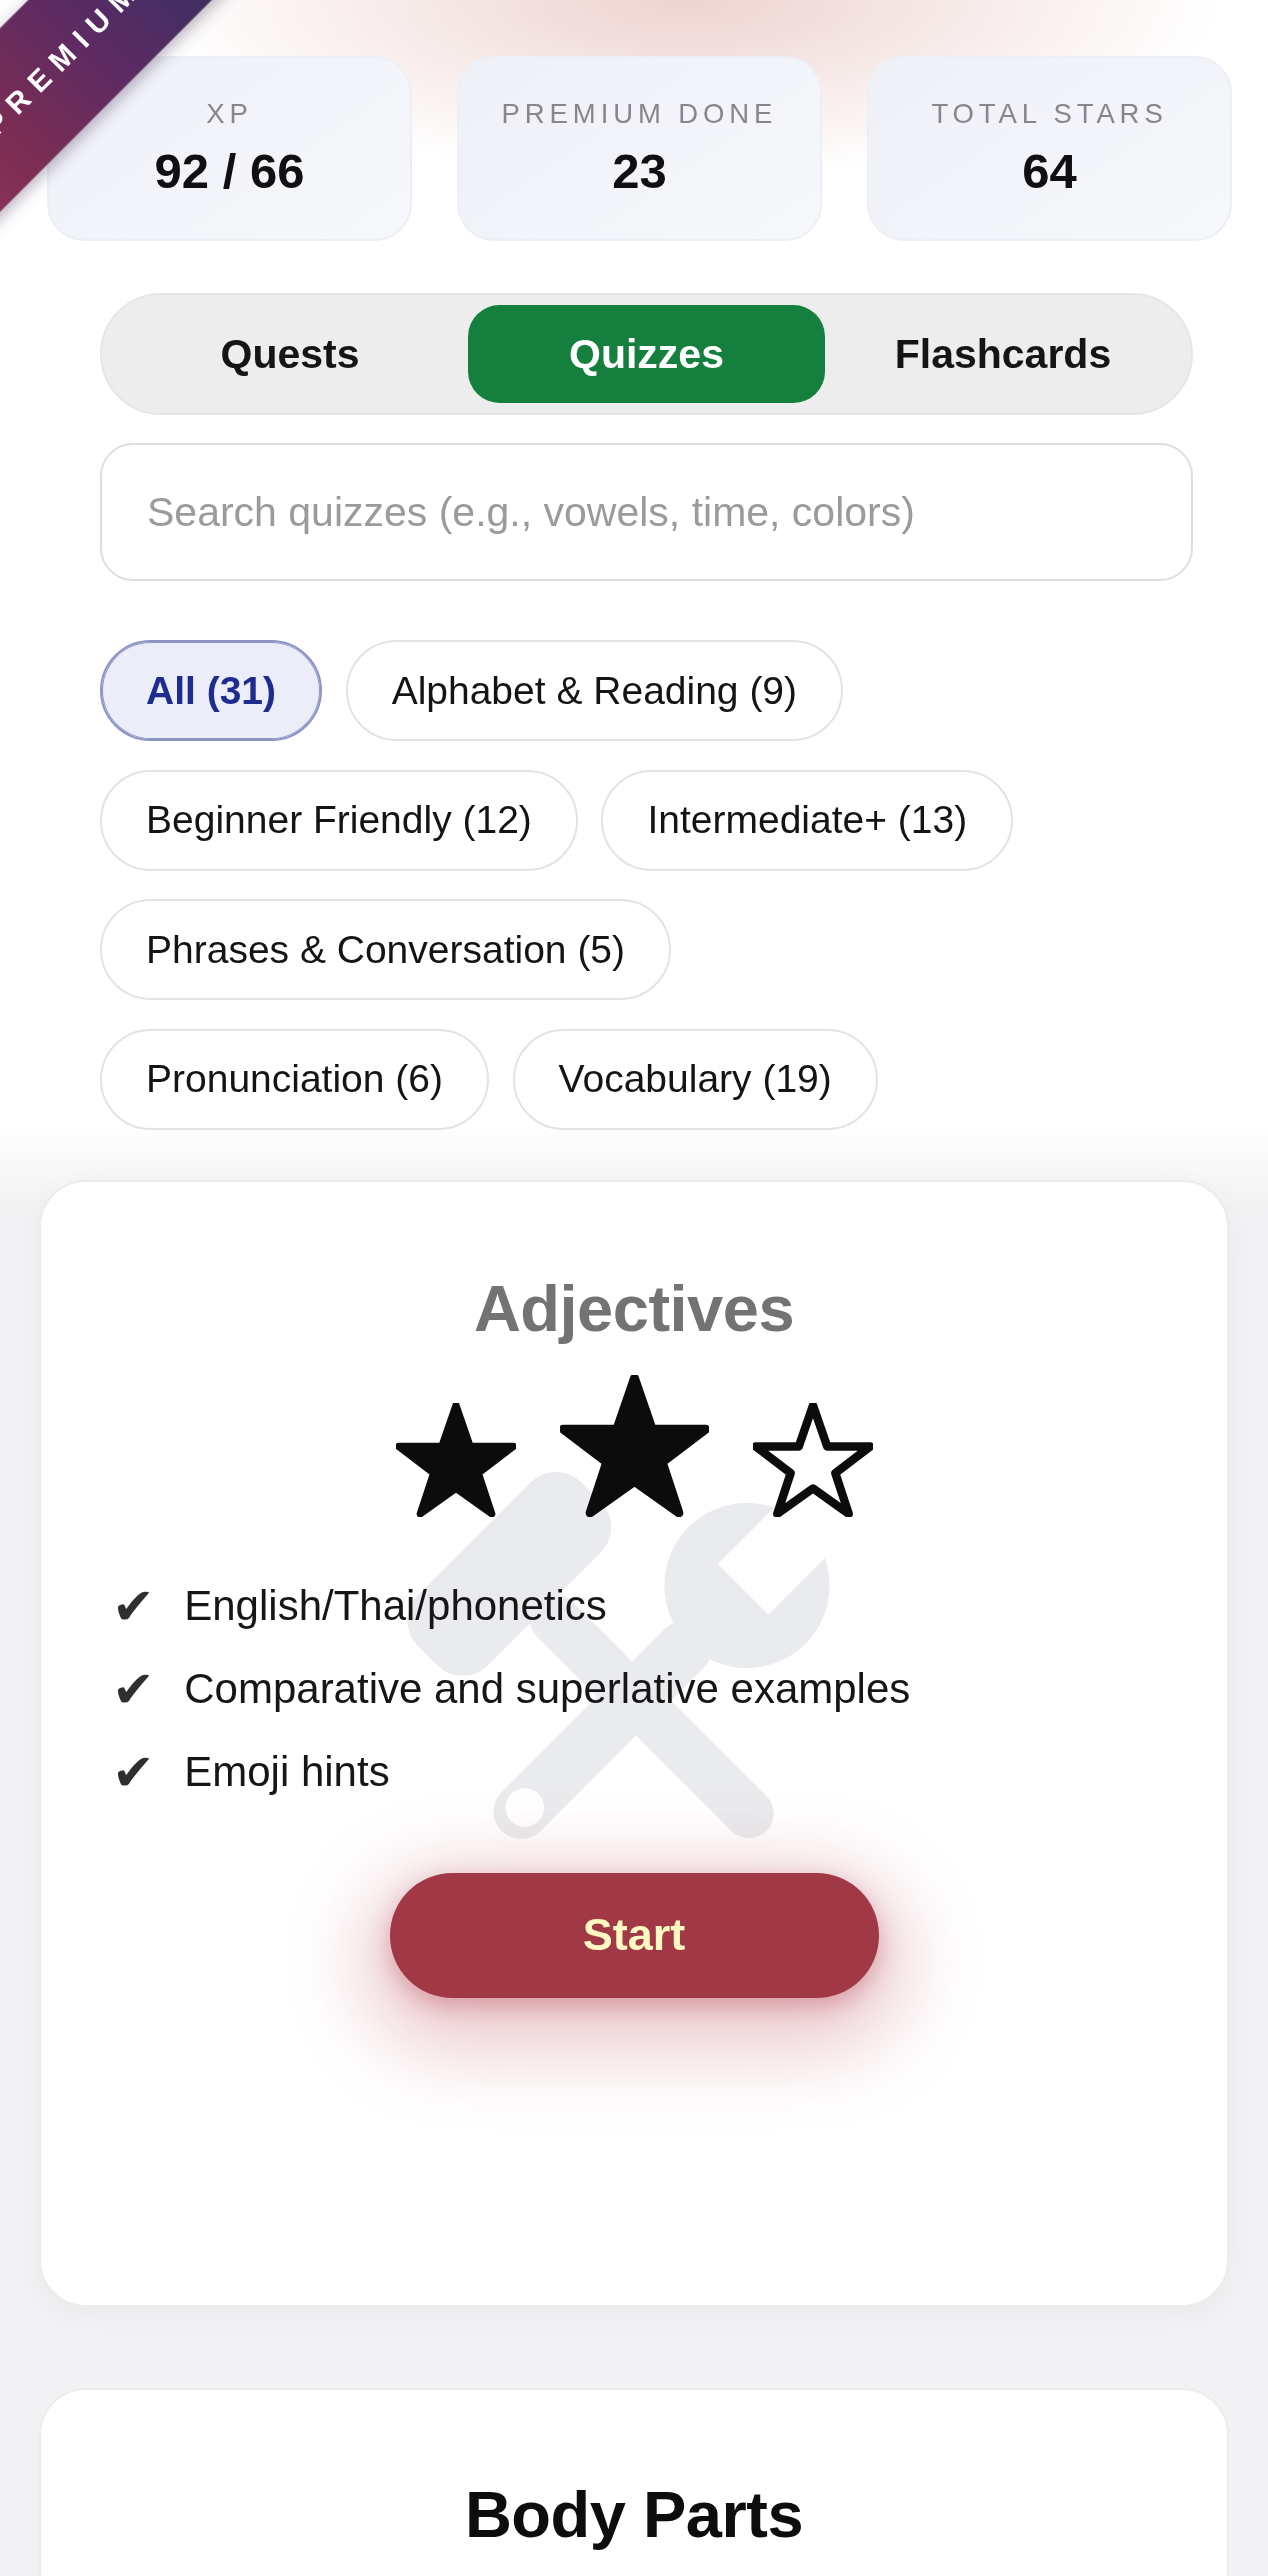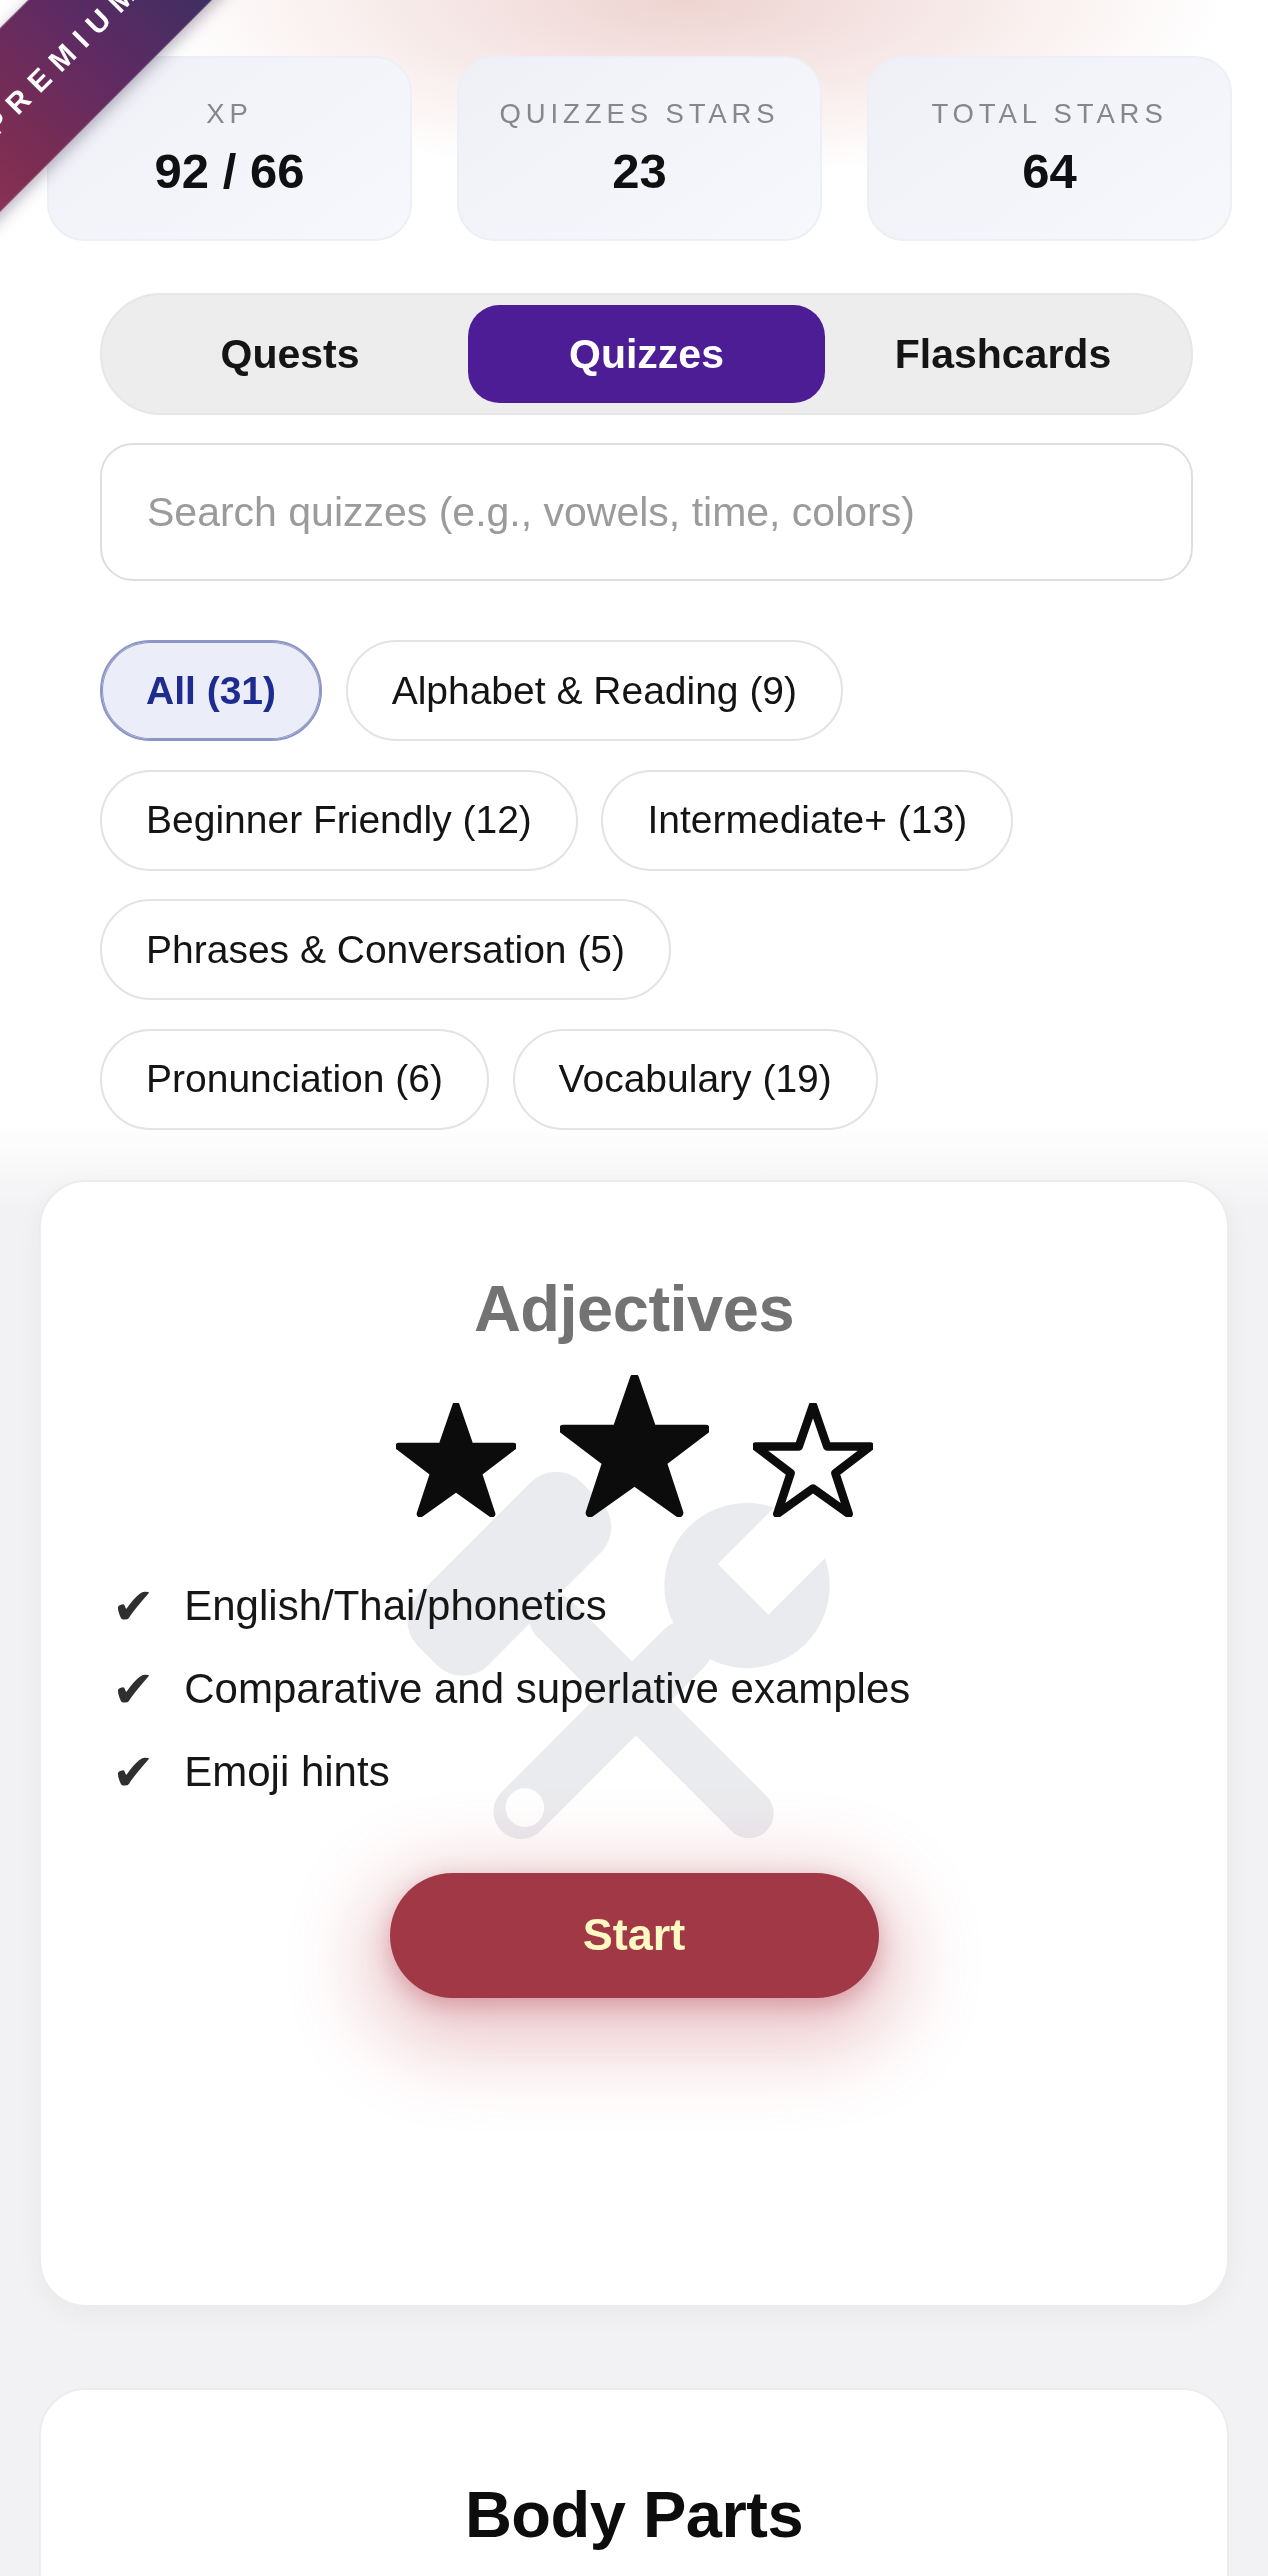--- a/index.html
+++ b/index.html
@@ -50,21 +50,21 @@
   .tabs{
     position:absolute; top:293px; left:100px; width:1093px; height:122px;
     background:#ededee; border-radius:61px; border:2px solid #e6e6e8;
     display:flex; align-items:stretch; padding:9.8px; z-index:2;
   }
   .tab{
     flex:1; display:flex; align-items:center; justify-content:center;
     font-size:41px; font-weight:700; color:#151515; border-radius:31.5px;
     cursor:default;
   }
-  .tab.selected{ background:#4c1d95; color:#ffffff; }
+  .tab.selected{ background:#15803d; color:#ffffff; }
 
   
   .search-wrap{ position:absolute; top:443px; left:100px; width:1093px; height:138px; z-index:2; }
   .search-input{
     width:100%; height:100%; border:2px solid #dedede; border-radius:33px;
     background:#ffffff; font-size:41px; color:#333; padding:0 45px;
     font-family:"Liberation Sans","DejaVu Sans",sans-serif; outline:none;
   }
   .search-input::placeholder{ color:#9b9b9b; opacity:1; }
 
@@ -143,21 +143,21 @@
   <div class="ribbon">
     <span class="ribbon-label">PREMIUM</span>
   </div>
 
   <div class="stats-row">
     <div class="stat-card">
       <div class="stat-label">XP</div>
       <div class="stat-value">92 / 66</div>
     </div>
     <div class="stat-card">
-      <div class="stat-label">QUIZZES STARS</div>
+      <div class="stat-label">PREMIUM DONE</div>
       <div class="stat-value">23</div>
     </div>
     <div class="stat-card">
       <div class="stat-label">TOTAL STARS</div>
       <div class="stat-value">64</div>
     </div>
   </div>
 
   <div class="tabs">
     <div class="tab">Quests</div>

